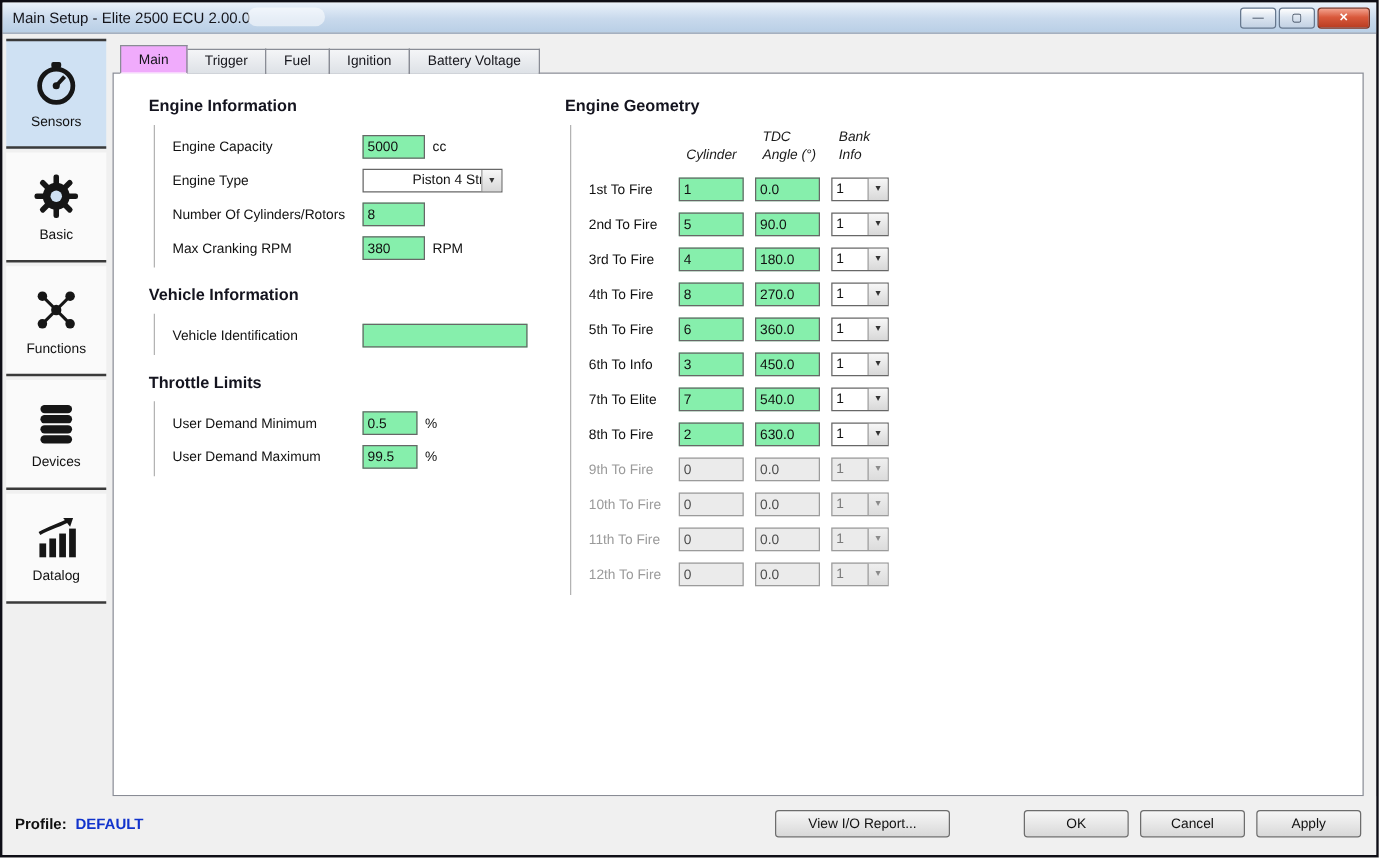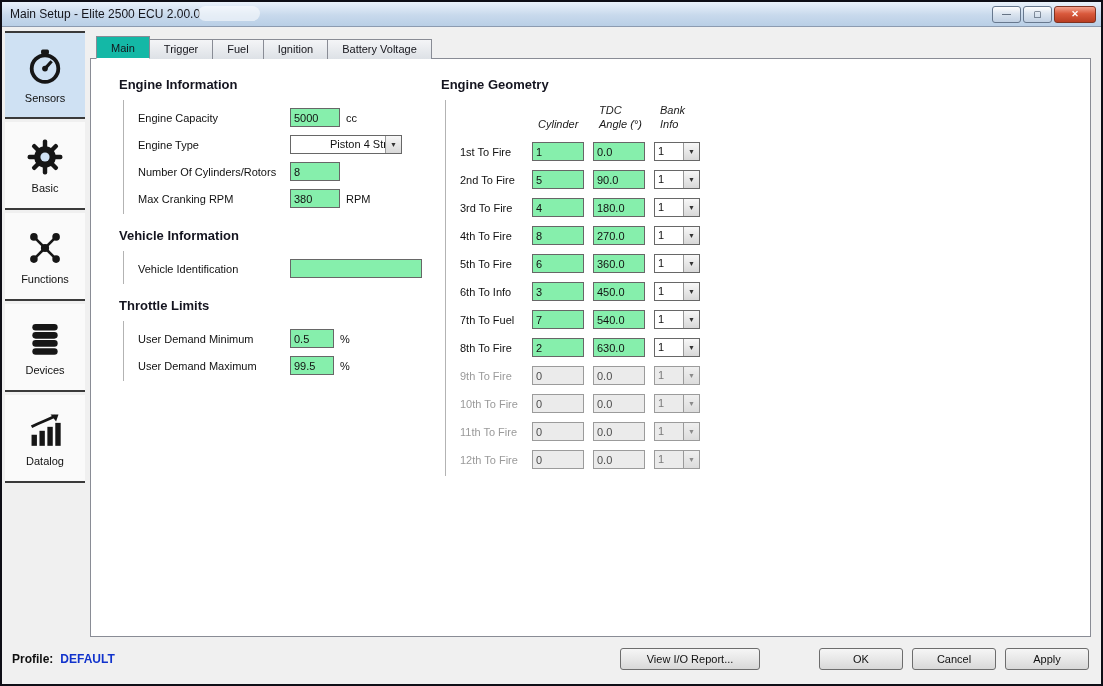--- a/index.html
+++ b/index.html
@@ -36,31 +36,31 @@
   .side-item .icn { width:42px; height:42px; display:flex; align-items:center; justify-content:center; }
   .side-item .lbl { font-size:11px; color:#111; margin-top:4px; }
   .icon-svg { width:38px; height:38px; }
 
   
   .content { flex:1 1 auto; display:flex; flex-direction:column; padding:9px 10px 0 2px; min-height:0; }
   .tabbar { display:flex; align-items:flex-end; height:23px; padding-left:6px; }
   .tab { font-size:11px; color:#15151b; padding:3px 14px 3px 14px; height:20px;
          border:1px solid #898c95; border-bottom:none; margin-right:-1px;
          background:linear-gradient(#f4f5f7, #dde1e6); position:relative; cursor:default; }
-  .tab.active { background:#14b8a6; height:23px; z-index:3; padding-top:5px;
+  .tab.active { background:#f0abfc; height:23px; z-index:3; padding-top:5px;
                 border-bottom:1px solid #fff; }
   .panel { flex:1 1 auto; background:#fff; border:1px solid #898c95; margin-top:-1px;
            display:flex; padding:18px 0 0 28px; overflow:hidden; }
 
   
   .section-title { font-size:13px; font-weight:bold; color:#14141f; margin-bottom:8px; }
   .group-body { border-left:1px solid #b3b3b3; padding:4px 0 2px 14px; margin:0 0 14px 4px; }
 
   .col-left { width:294px; flex:0 0 294px; }
-  .col-right { margin-left:28px; }
+  .col-right { margin-left:39px; }
 
   .frow { display:flex; align-items:center; height:27px; }
   .frow .flabel { width:152px; font-size:11px; color:#111; flex:0 0 152px; }
   .tin { height:19px; border:1px solid #676767; font-family:"Liberation Sans",sans-serif;
          font-size:11px; padding:0 3px; background:#86efac; color:#111; }
   .unit { font-size:11px; color:#111; margin-left:6px; }
 
   .w50 { width:50px; } .w44 { width:44px; } .w130 { width:132px; }
 
   
@@ -332,21 +332,21 @@
                   <span class="geo-label">6th To Info</span>
                   <input class="tin" value="3" style="">
                   <input class="tin" value="450.0" style="">
                   <div class="combo">
                     <span class="val">1</span>
                     <span class="btn">▼</span>
                   </div>
                 </div>
 
                 <div class="geo-row">
-                  <span class="geo-label">7th To Fuel</span>
+                  <span class="geo-label">7th To Elite</span>
                   <input class="tin" value="7" style="">
                   <input class="tin" value="540.0" style="">
                   <div class="combo">
                     <span class="val">1</span>
                     <span class="btn">▼</span>
                   </div>
                 </div>
 
                 <div class="geo-row">
                   <span class="geo-label">8th To Fire</span>

